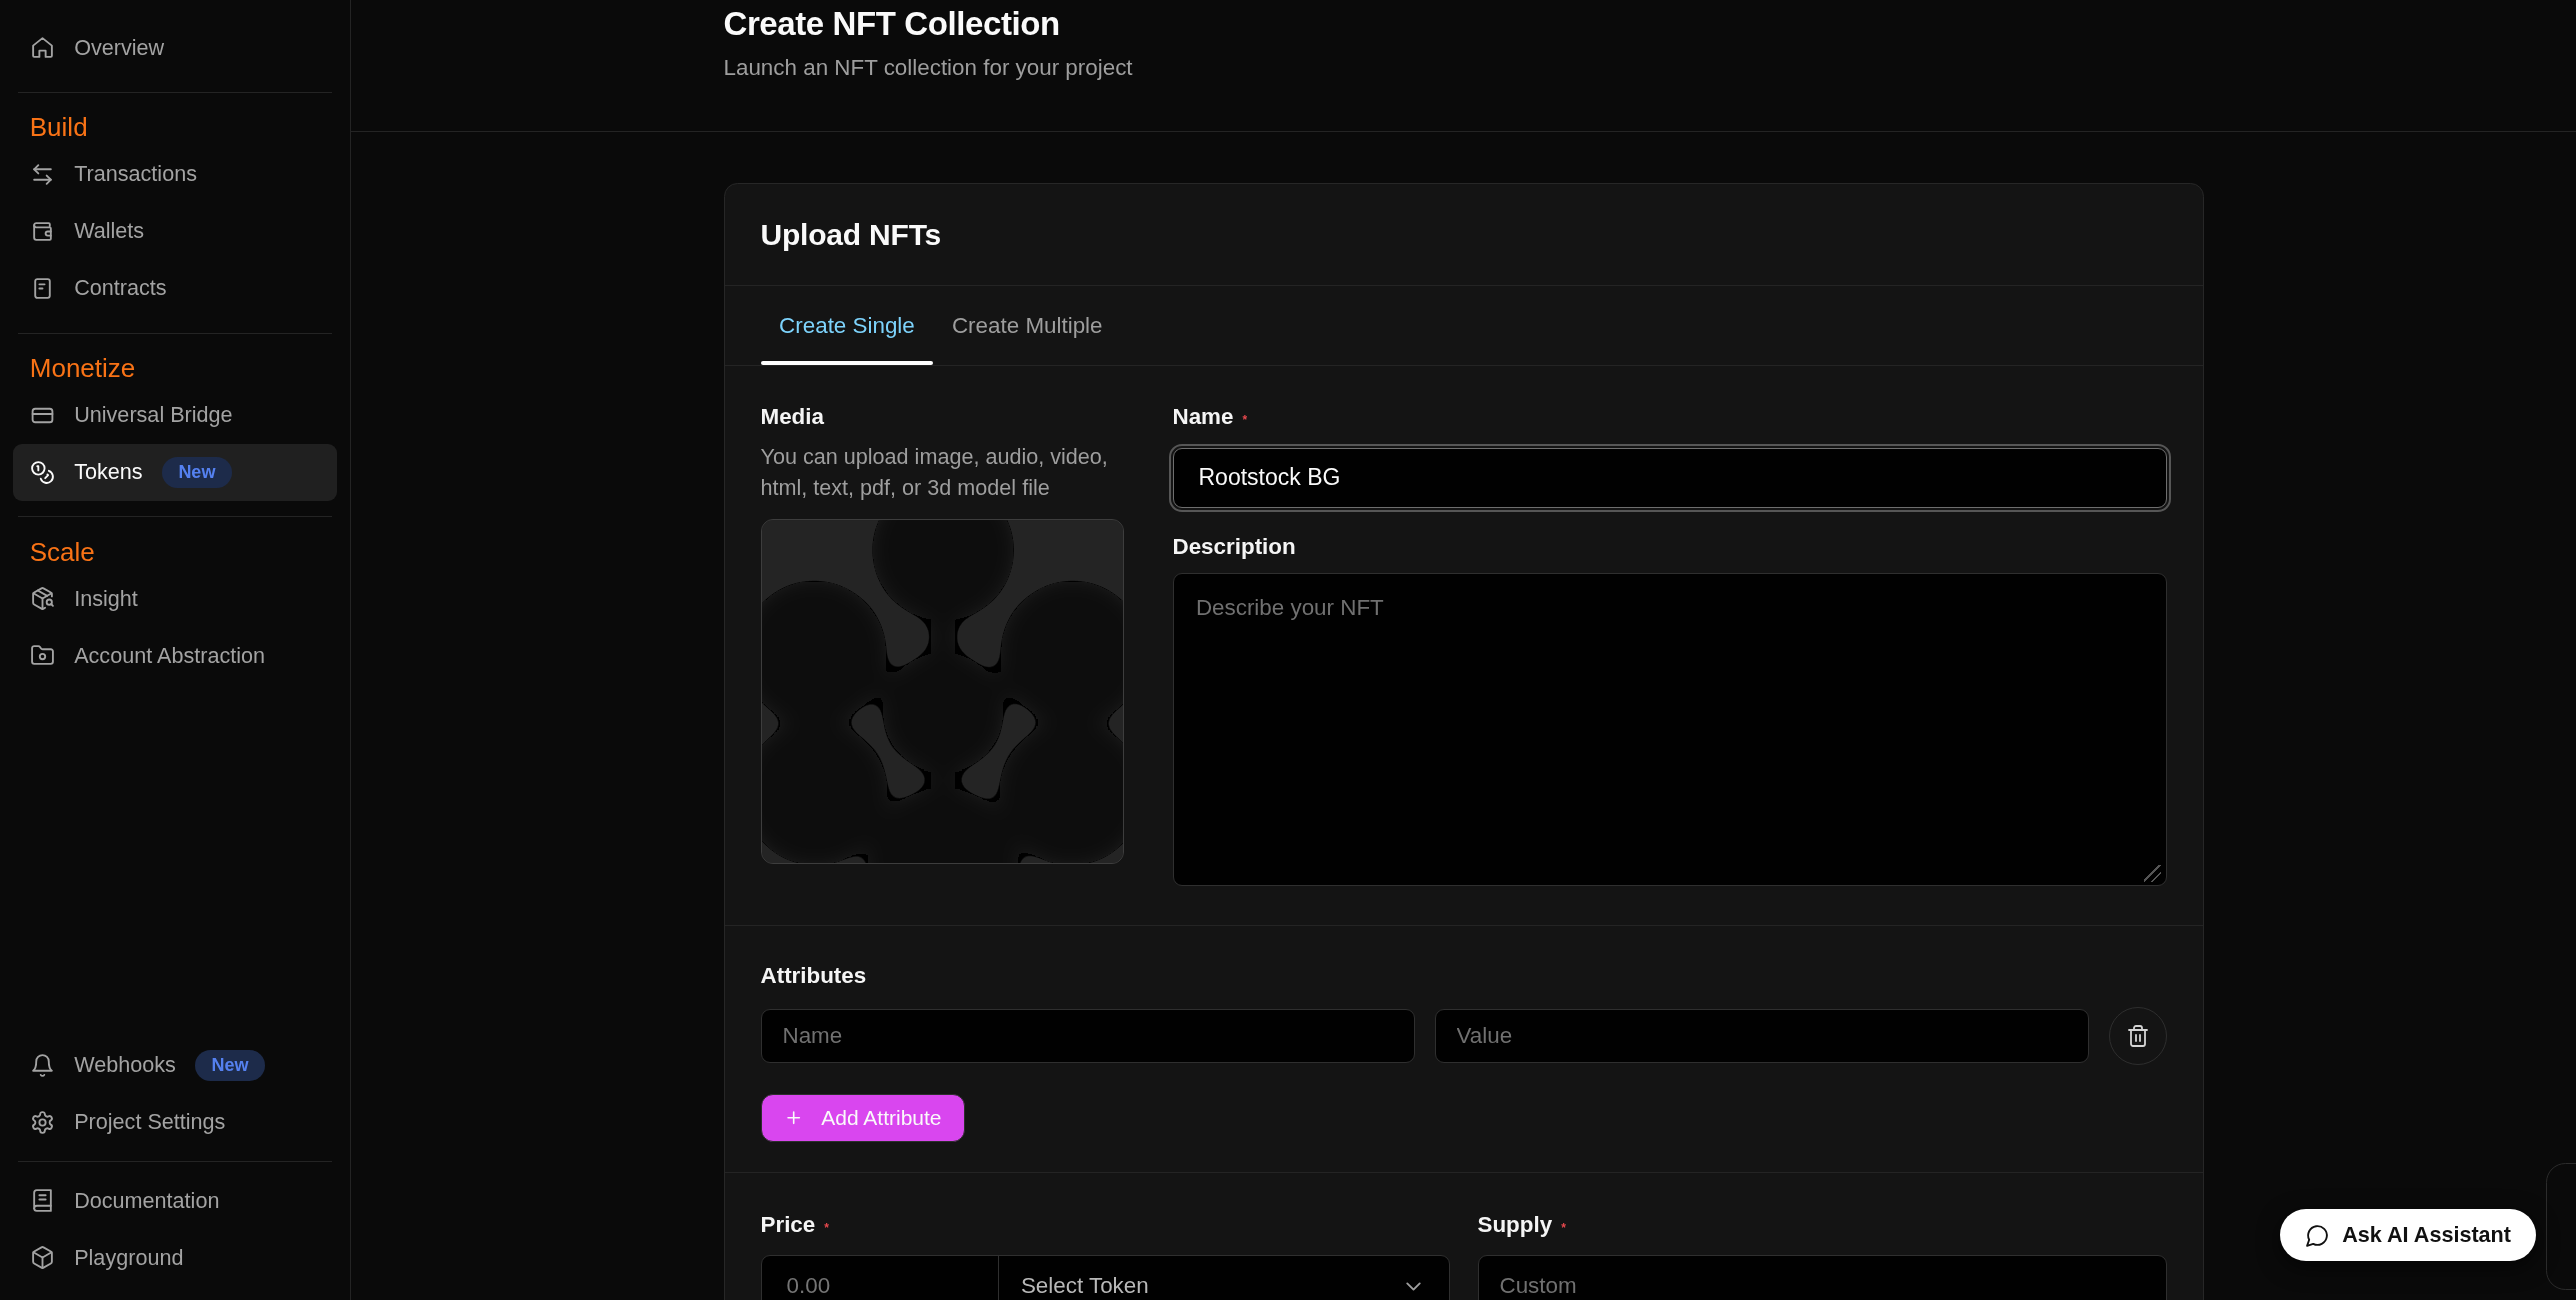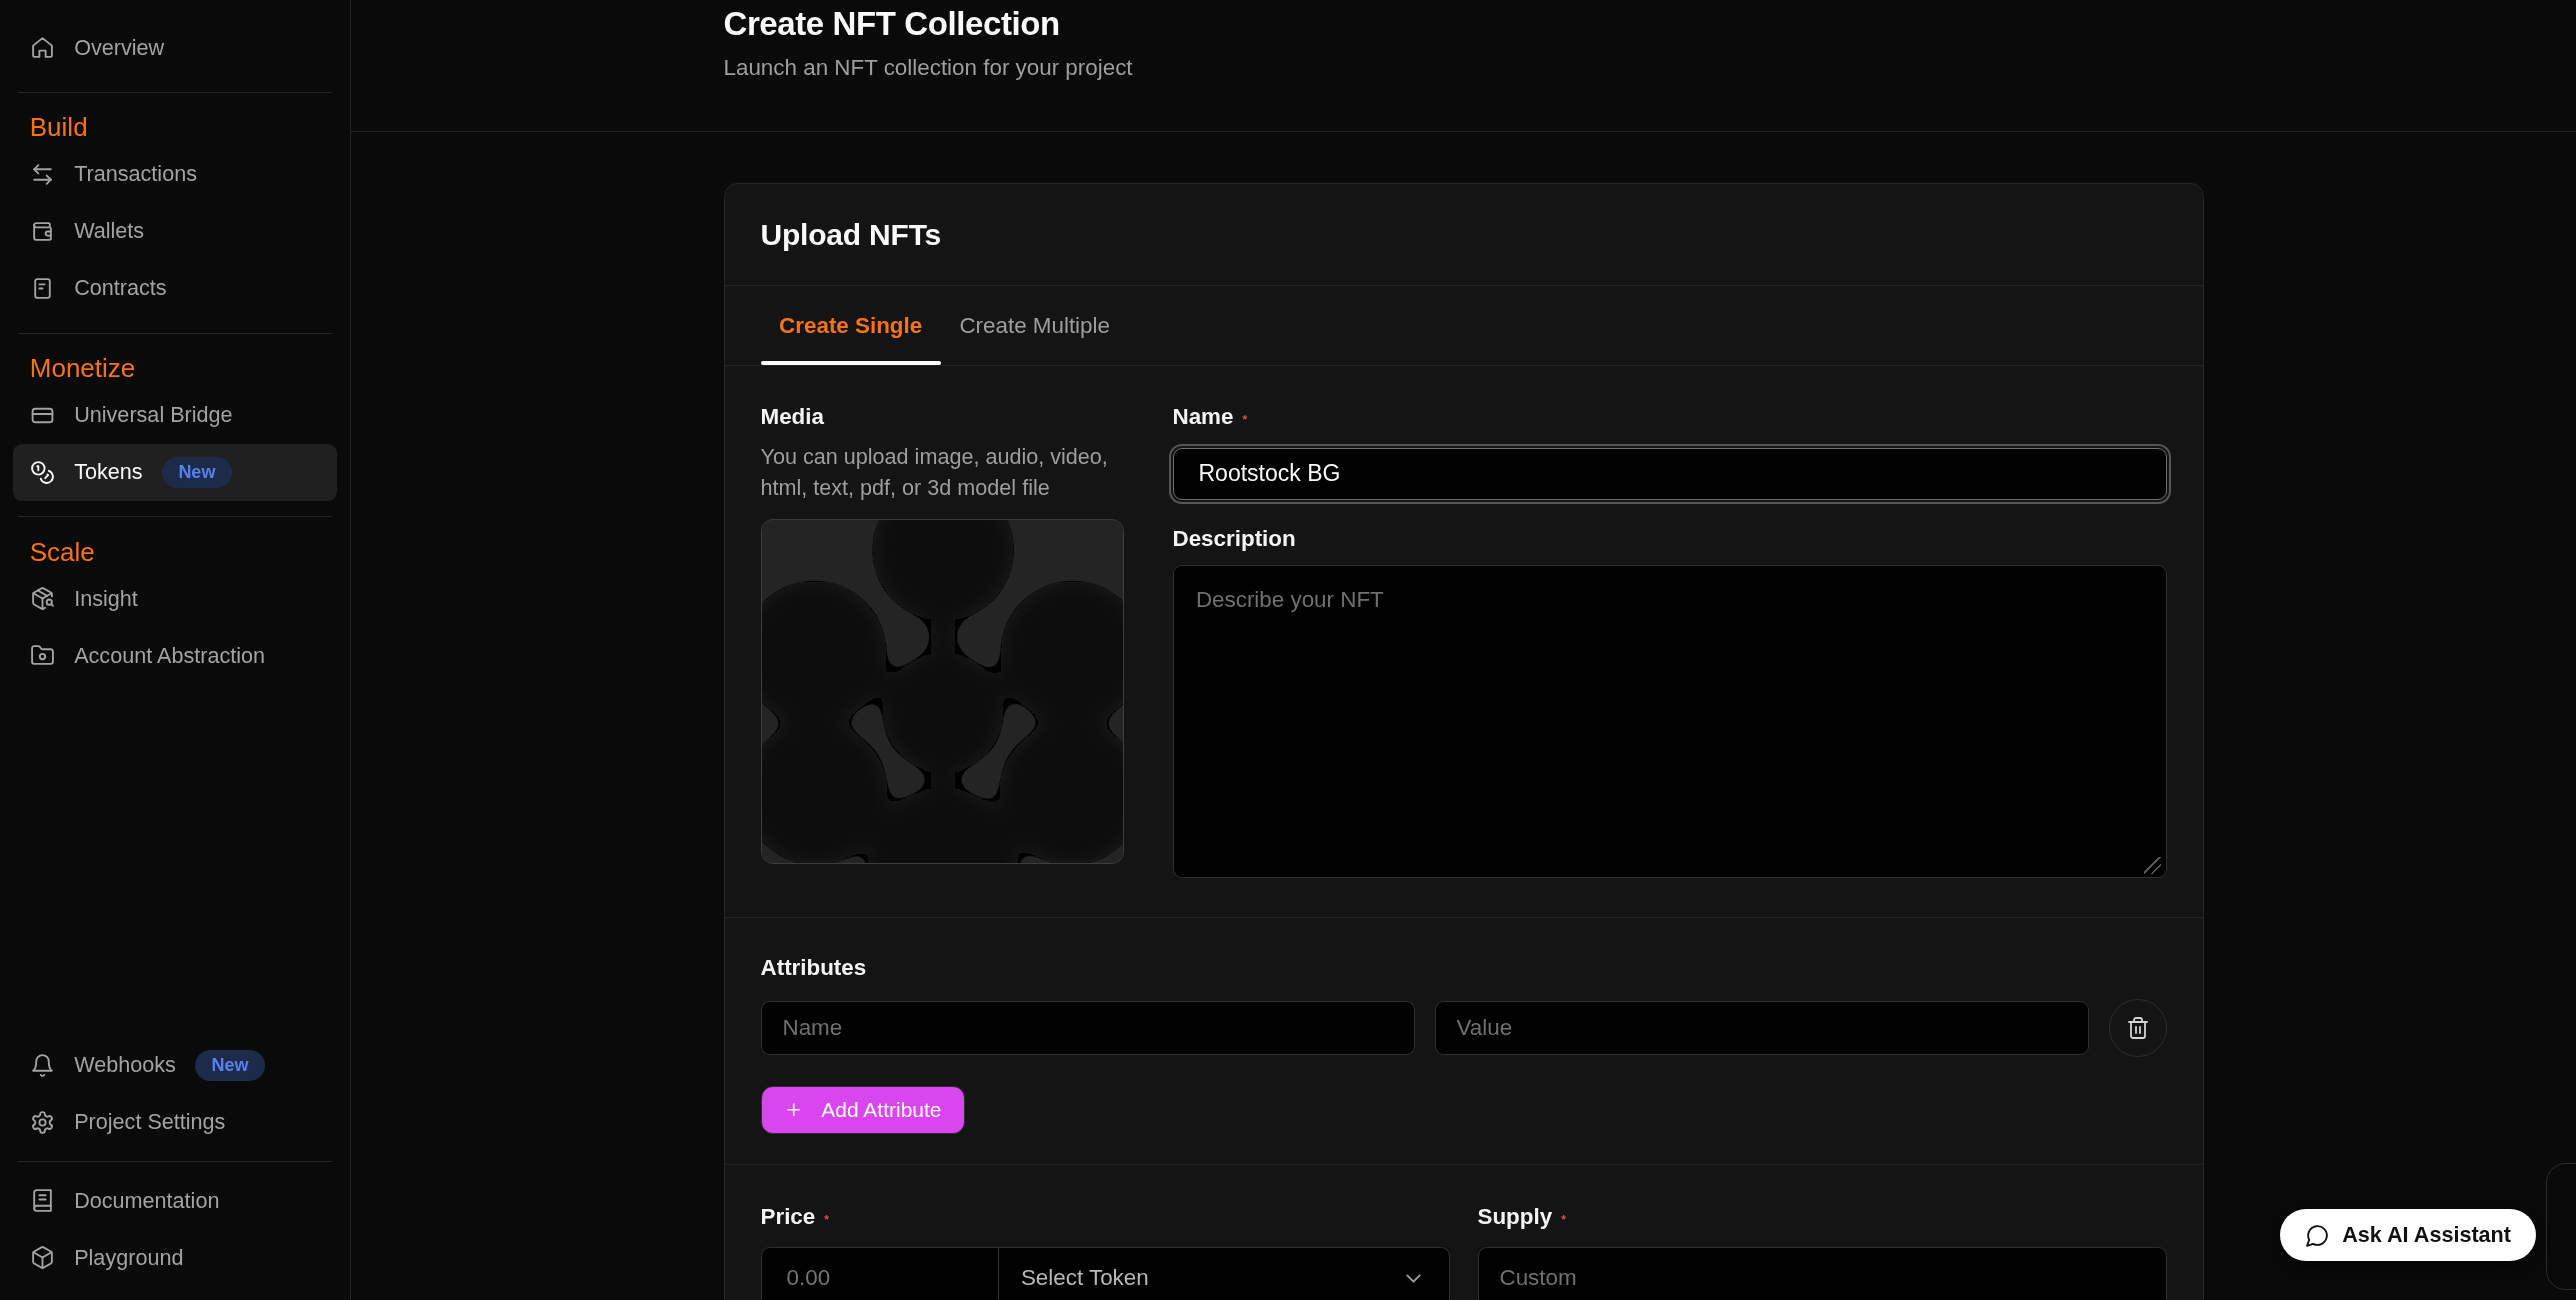--- a/index.html
+++ b/index.html
@@ -54,40 +54,40 @@
     height:1342px; overflow:hidden;
   }
   .card-header { padding:33px 36px; border-bottom:0.7px solid #242424; }
   .card-title { font-size:30px; font-weight:700; letter-spacing:-0.2px; line-height:35px; }
 
   .tabs { display:flex; padding:0 36px; border-bottom:0.7px solid #242424; height:80px; }
   .tab {
     display:flex; align-items:center; padding:0 18.6px;
     font-size:22.4px; color:#9e9e9e; position:relative; cursor:pointer;
   }
-  .tab.active { color:#f97316; font-weight:700; }
+  .tab.active { color:#7dd3fc; font-weight:400; }
   .tab.active::after {
     content:""; position:absolute; left:0; right:0; bottom:0;
     height:3.7px; background:#ffffff; border-radius:3px;
   }
 
   .form-section { display:flex; gap:49px; padding:40px 36px 36px; }
   .field-label { font-size:22.4px; font-weight:600; color:#f5f5f5; line-height:22.4px; }
   .req { color:#e5484d; margin-left:9px; font-weight:600; }
 
   .media-col { width:363px; flex-shrink:0; }
   .media-desc { font-size:21.6px; color:#9e9e9e; line-height:31px; margin-top:12.7px; }
   .media-box {
     margin-top:16.4px; width:363px; height:345px;
     border:0.7px solid #3d3d3d; border-radius:12px; overflow:hidden; background:#242424;
   }
 
   .fields-col { flex:1; min-width:0; }
   .name-input {
-    margin-top:19.4px; width:100%; height:52px;
+    margin-top:19.4px; width:100%; height:60px;
     background:#010101; border:1.5px solid #6e6e6e; border-radius:9px;
     outline:2.2px solid #565656; outline-offset:2.2px;
     color:#fafafa; font-size:23px; padding:0 25px;
     font-family:inherit;
   }
   .desc-block { margin-top:28px; }
   .textarea-wrap { position:relative; margin-top:15px; }
   .desc-textarea {
     width:100%; height:313px; resize:none;
     background:#010101; border:0.7px solid #2f2f2f; border-radius:9px;

